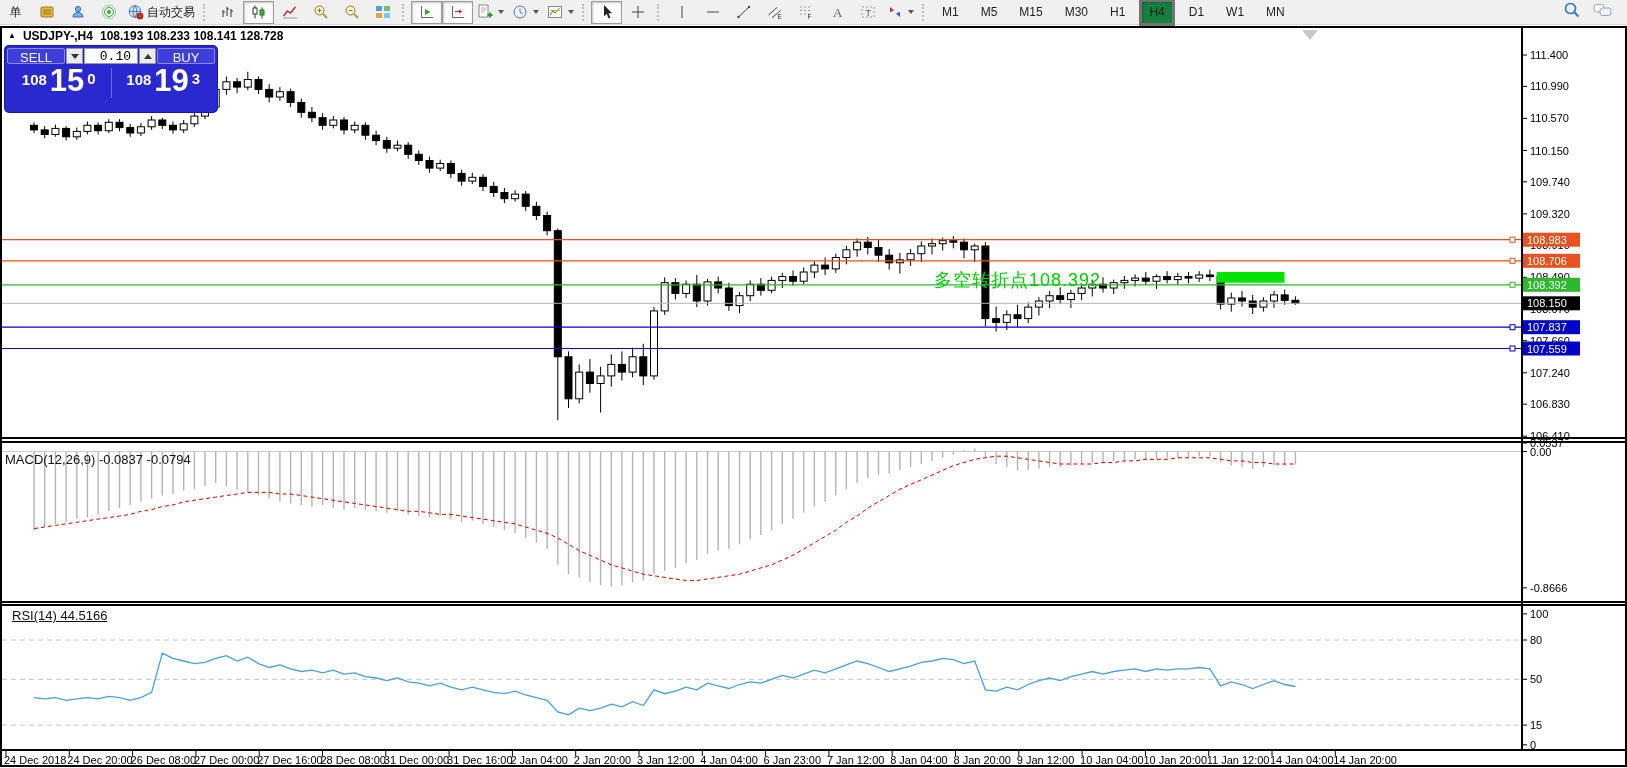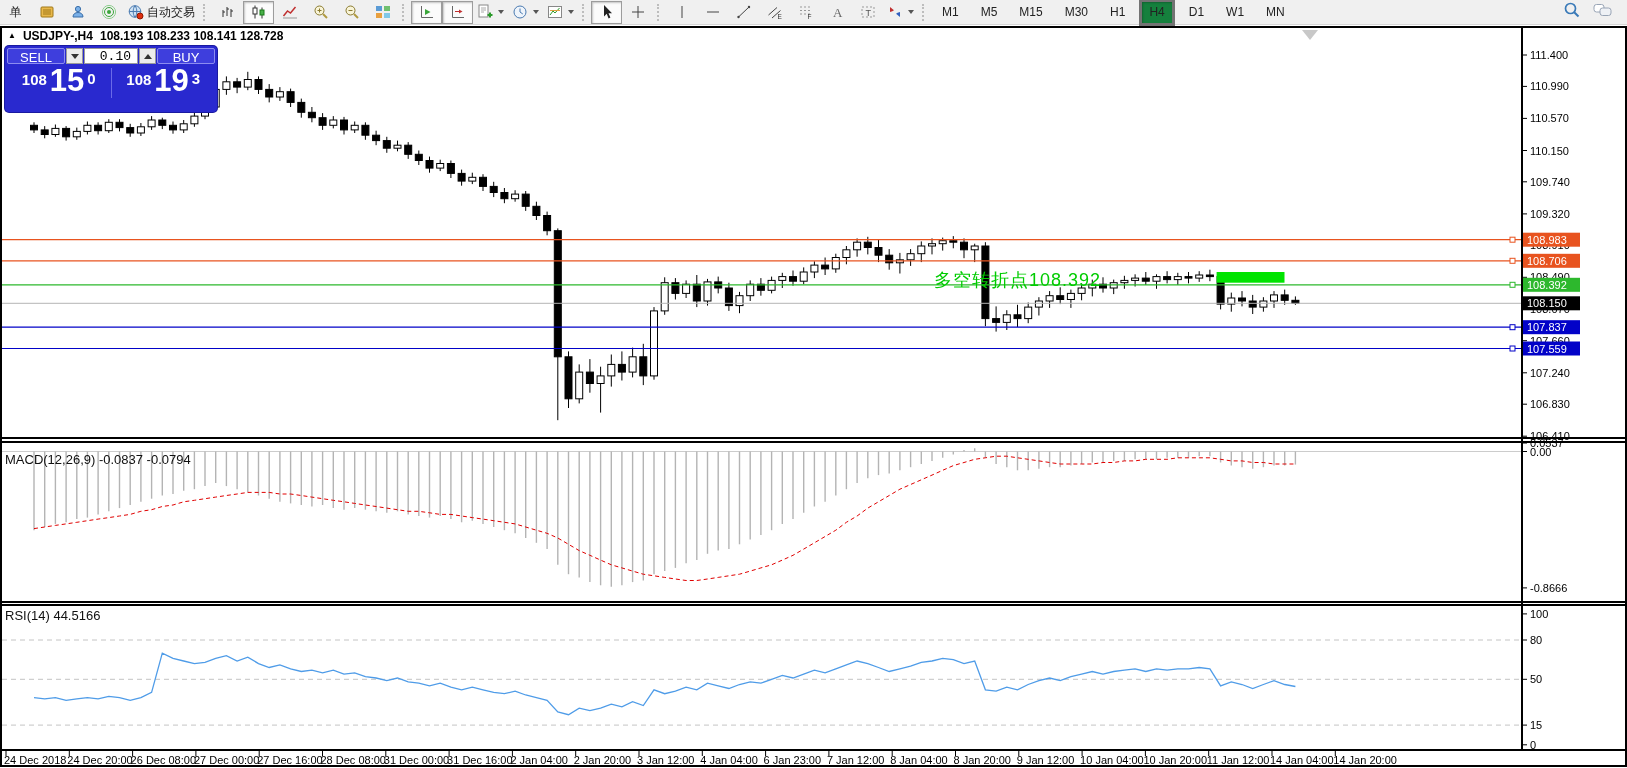--- a/index.html
+++ b/index.html
@@ -46,21 +46,21 @@
   .tp-row2{display:flex;height:37px;align-items:center;color:#fff;}
   .tp-price{flex:1;display:flex;align-items:center;justify-content:center;gap:3px;
     cursor:pointer;padding-bottom:3px;}
   .tp-small{font-size:15px;font-weight:700;padding-bottom:3px;}
   .tp-big{font-size:31px;font-weight:700;line-height:.85;}
   .tp-sup{font-size:15px;font-weight:700;align-self:flex-start;margin-top:2px;}
   .tp-divider{width:1px;height:30px;background:#6a6ae8;}
 
   .ind-label{position:absolute;font-size:13px;color:#111;z-index:5;white-space:nowrap;}
   #macd-label{left:5px;top:452px;}
-  #rsi-label{left:5px;top:608px;}
+  #rsi-label{left:12px;top:608px;text-decoration:underline;}
 
   .annotation{position:absolute;left:934px;top:268px;font-size:18px;font-weight:400;
     z-index:5;letter-spacing:1px;white-space:nowrap;}
 </style>
 </head>
 <body>
 
 <div class="screen">
   <div class="toolbar" id="toolbar">
       <div class="tb-btn">

